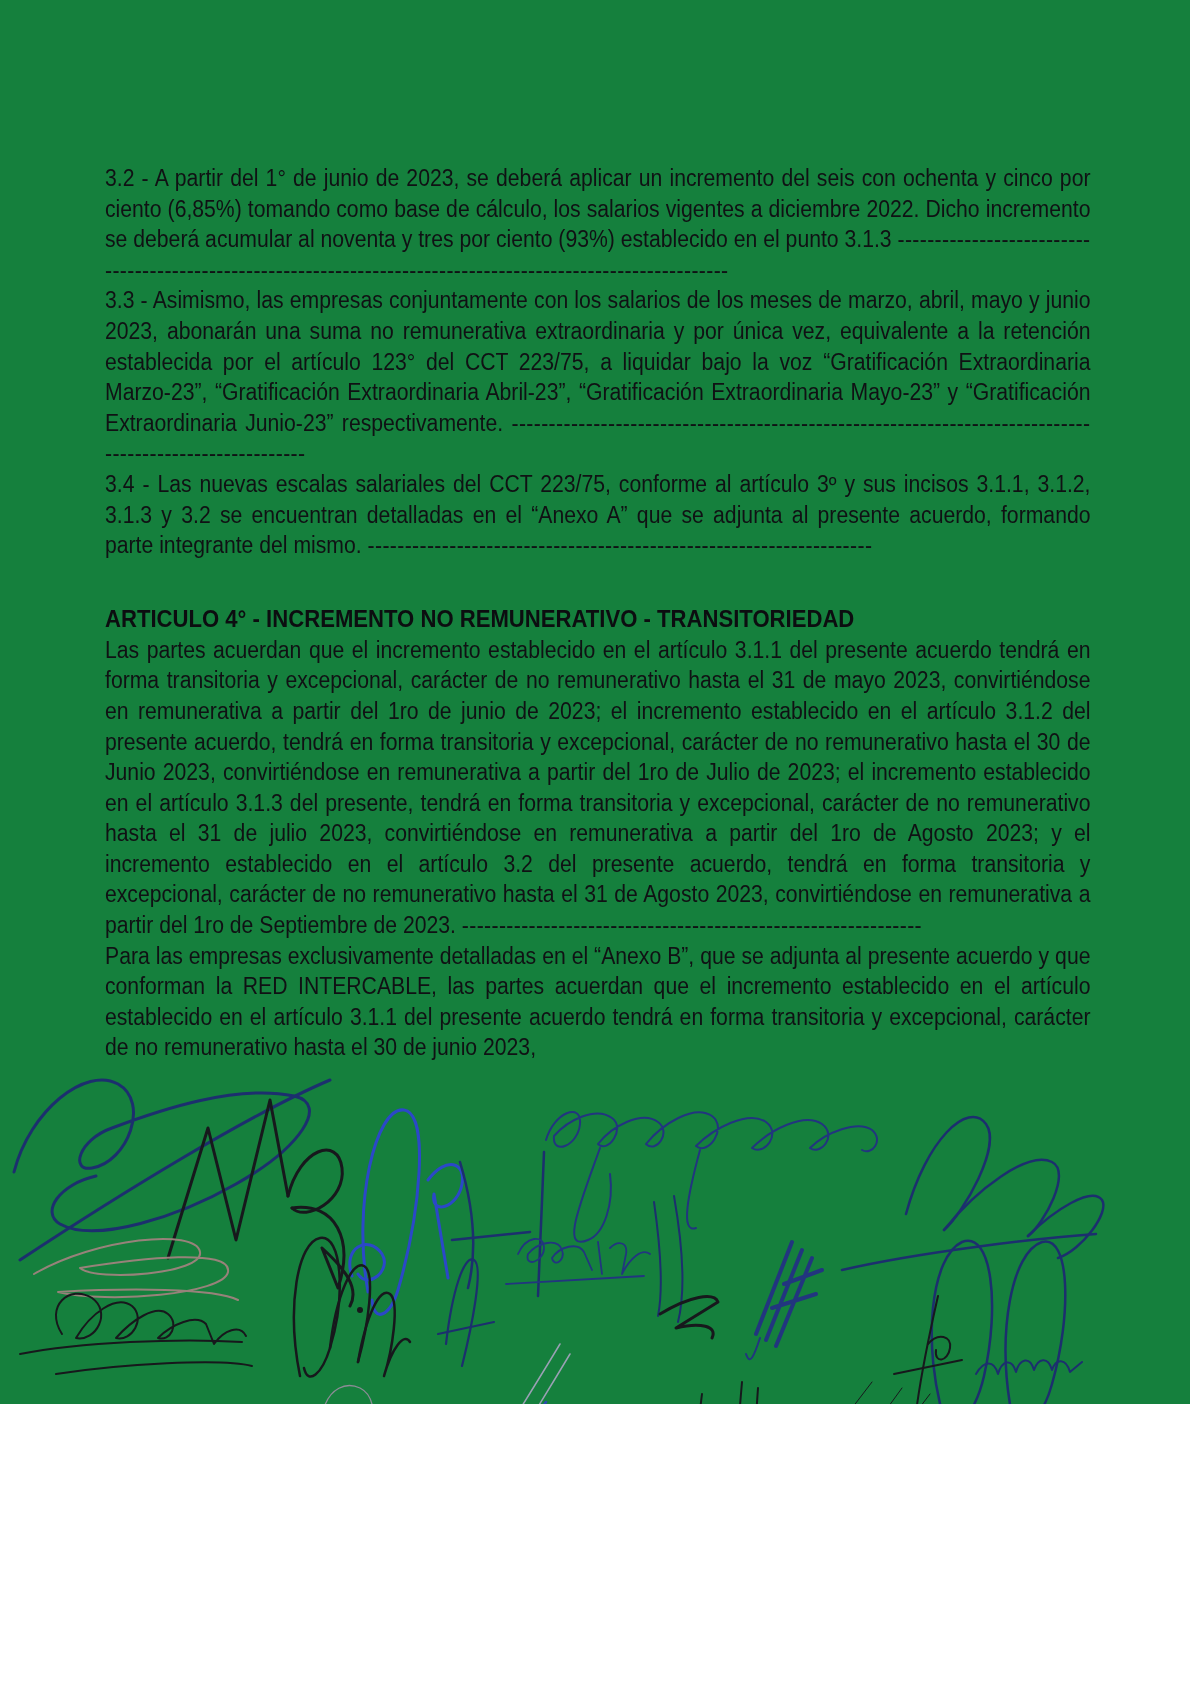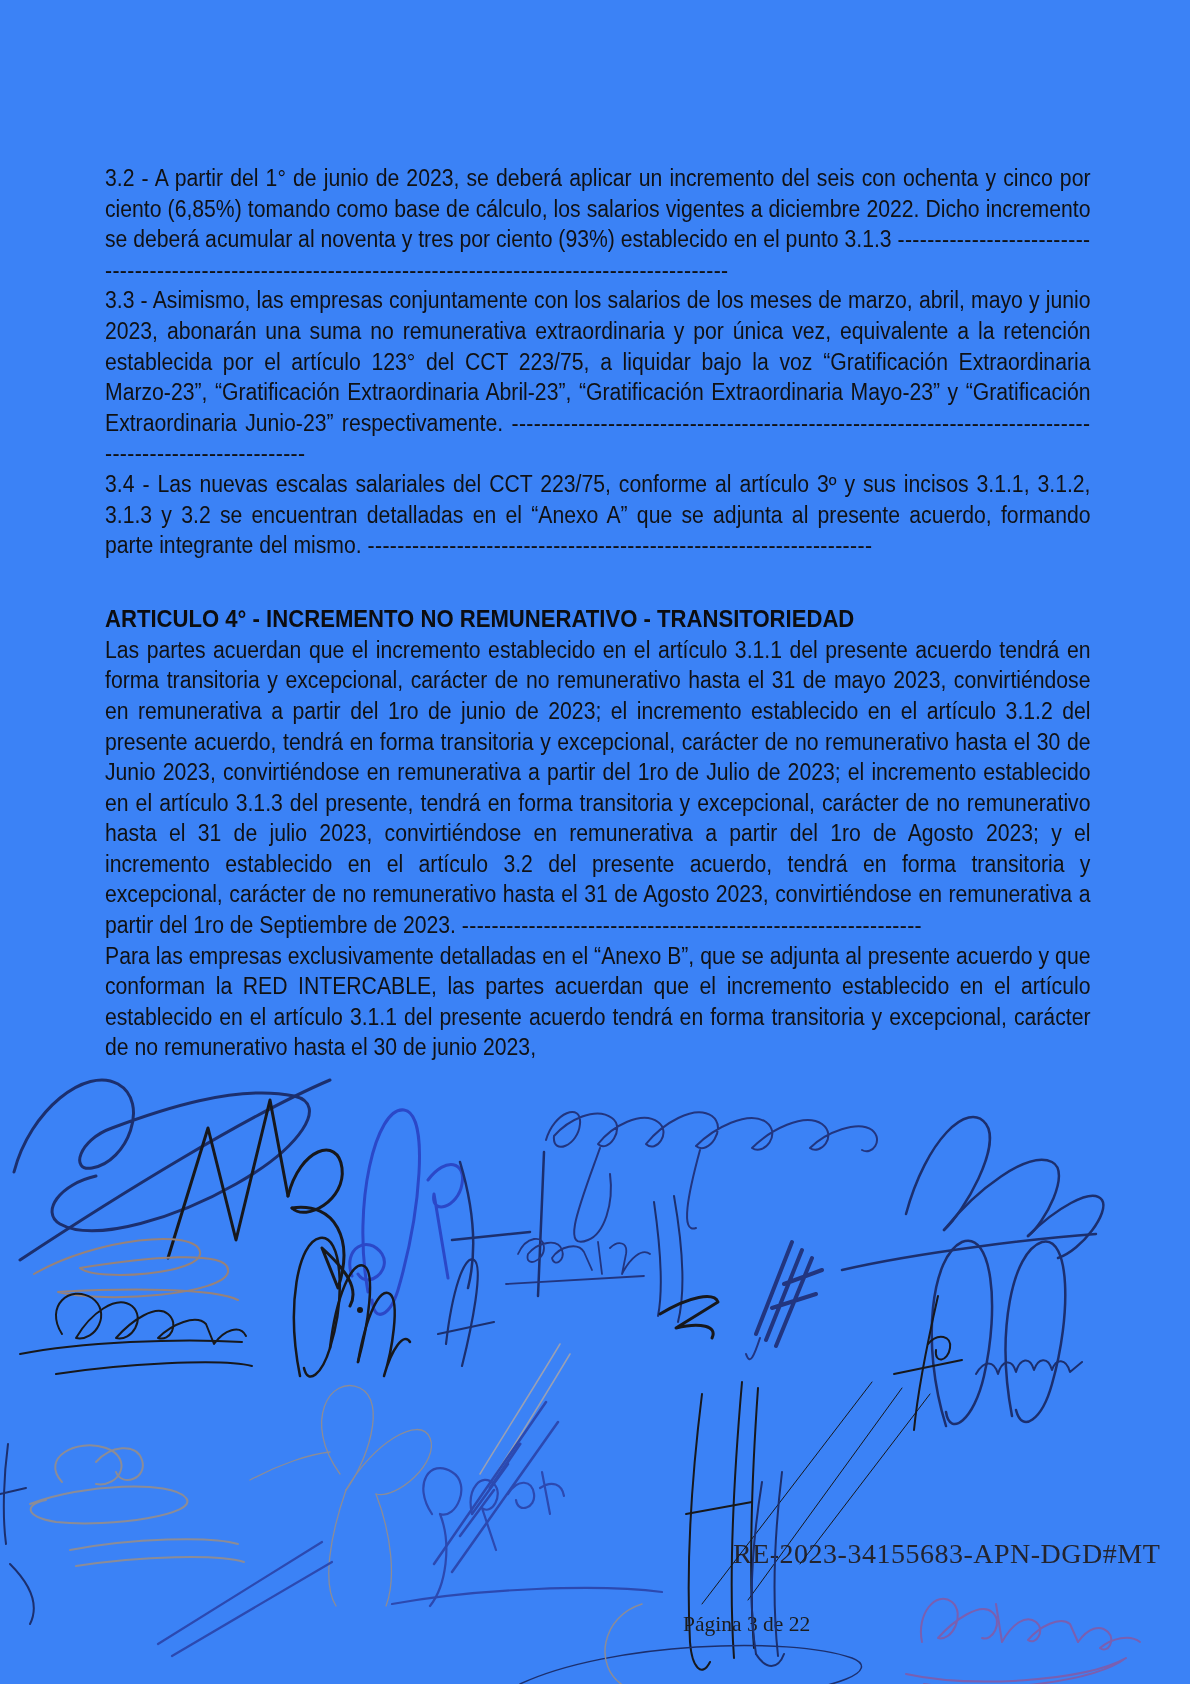--- a/index.html
+++ b/index.html
@@ -1,17 +1,17 @@
 <!DOCTYPE html>
 <html lang="es"><head>
 <meta charset="utf-8">
 <style>
   html,body{margin:0;padding:0;background:#ffffff;}
   .page{
-    position:relative;width:1190px;height:1684px;background:#3b82f6;
+    position:relative;width:1190px;height:1404px;background:#15803d;
     overflow:hidden;font-family:"Liberation Sans",sans-serif;color:#101114;
   }
   .text-block{
     position:absolute;left:105px;top:163px;width:1070px;
     transform:scaleX(0.921);transform-origin:0 0;
   }
   p.doc{
     font-size:23px;line-height:30.6px;text-align:justify;margin:0;
     overflow-wrap:break-word;
   }

